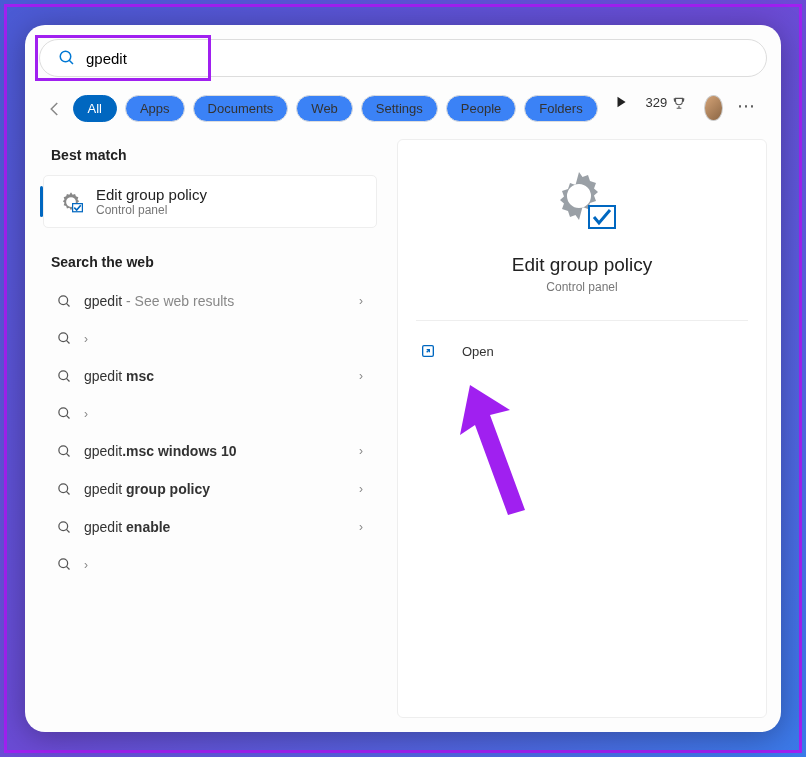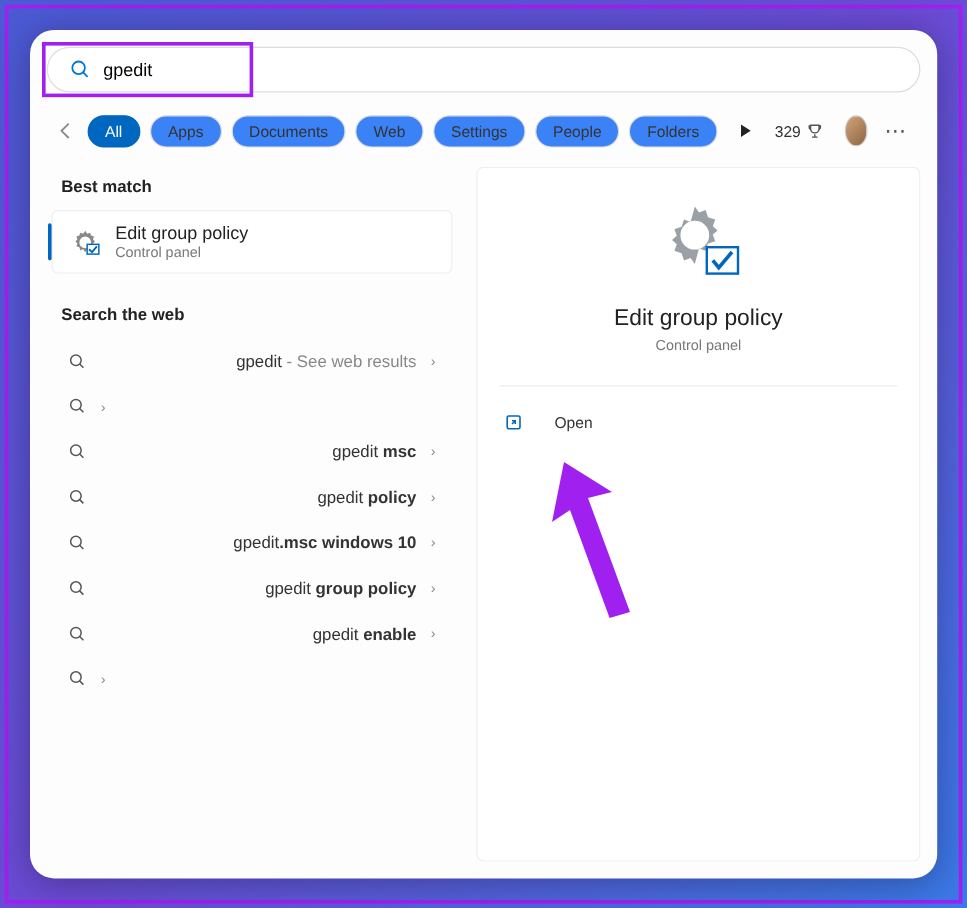--- a/index.html
+++ b/index.html
@@ -42,21 +42,21 @@
       position: absolute;
       top: -4px; left: -4px;
       width: 176px; height: 46px;
       border: 3px solid #a020f0;
       pointer-events: none;
     }
     .search-input {
       border: none; outline: none; font-size: 15px; flex: 1; background: transparent;
     }
     .tabs-row {
-      display: flex; align-items: center; gap: 8px; padding: 4px 6px 16px 6px;
+      display: flex; align-items: flex-start; gap: 8px; padding: 4px 6px 16px 6px;
     }
     .back-btn {
       width: 28px; height: 28px; display: flex; align-items: center; justify-content: center;
       color: #777; cursor: pointer;
     }
     .tab {
       padding: 5px 14px; border: 1px solid #ddd; border-radius: 16px;
       font-size: 13px; color: #333; cursor: pointer; background: #3b82f6;
     }
     .tab.active { background: #0067c0; color: #fff; border-color: #0067c0; }
@@ -77,21 +77,21 @@
       content: ""; position: absolute; left: -4px; top: 20%; bottom: 20%;
       width: 3px; background: #0067c0; border-radius: 2px;
     }
     .gear-icon-sm {
       width: 26px; height: 26px; display: flex; align-items: center; justify-content: center;
     }
     .bm-title { font-size: 15px; color: #222; }
     .bm-sub { font-size: 12px; color: #777; }
     .web-item {
       display: flex; align-items: center; padding: 11px 14px; gap: 12px;
-      cursor: pointer; margin: 0 4px; border-radius: 4px; text-align: right;
+      cursor: pointer; margin: 0 4px; border-radius: 4px;
     }
     .web-text { flex: 1; font-size: 14px; color: #333; }
     .web-text .bold { font-weight: 600; }
     .web-text .light { color: #888; }
     .chevron { color: #888; font-size: 12px; }
     .right-panel {
       width: 370px; background: #fff; border: 1px solid #eee; border-radius: 6px;
       padding: 30px 18px 18px 18px; display: flex; flex-direction: column; align-items: center;
     }
     .big-gear { margin-bottom: 16px; }
@@ -192,21 +192,20 @@
                 <line x1="20" y1="20" x2="15" y2="15" stroke="#555" stroke-width="2"></line>
               </svg>
               <div class="web-text"><span>gpedit </span><span class="bold">msc</span><span></span></div>
               <span class="chevron">›</span>
             </div>
             <div class="web-item">
               <svg width="15" height="15" viewBox="0 0 24 24">
                 <circle cx="10" cy="10" r="7" fill="none" stroke="#555" stroke-width="2"></circle>
                 <line x1="20" y1="20" x2="15" y2="15" stroke="#555" stroke-width="2"></line>
               </svg>
-              <div class="web-text"><span>gpedit </span><span class="bold">policy</span><span></span></div>
               <span class="chevron">›</span>
             </div>
             <div class="web-item">
               <svg width="15" height="15" viewBox="0 0 24 24">
                 <circle cx="10" cy="10" r="7" fill="none" stroke="#555" stroke-width="2"></circle>
                 <line x1="20" y1="20" x2="15" y2="15" stroke="#555" stroke-width="2"></line>
               </svg>
               <div class="web-text"><span>gpedit</span><span class="bold">.msc windows 10</span><span></span></div>
               <span class="chevron">›</span>
             </div>

